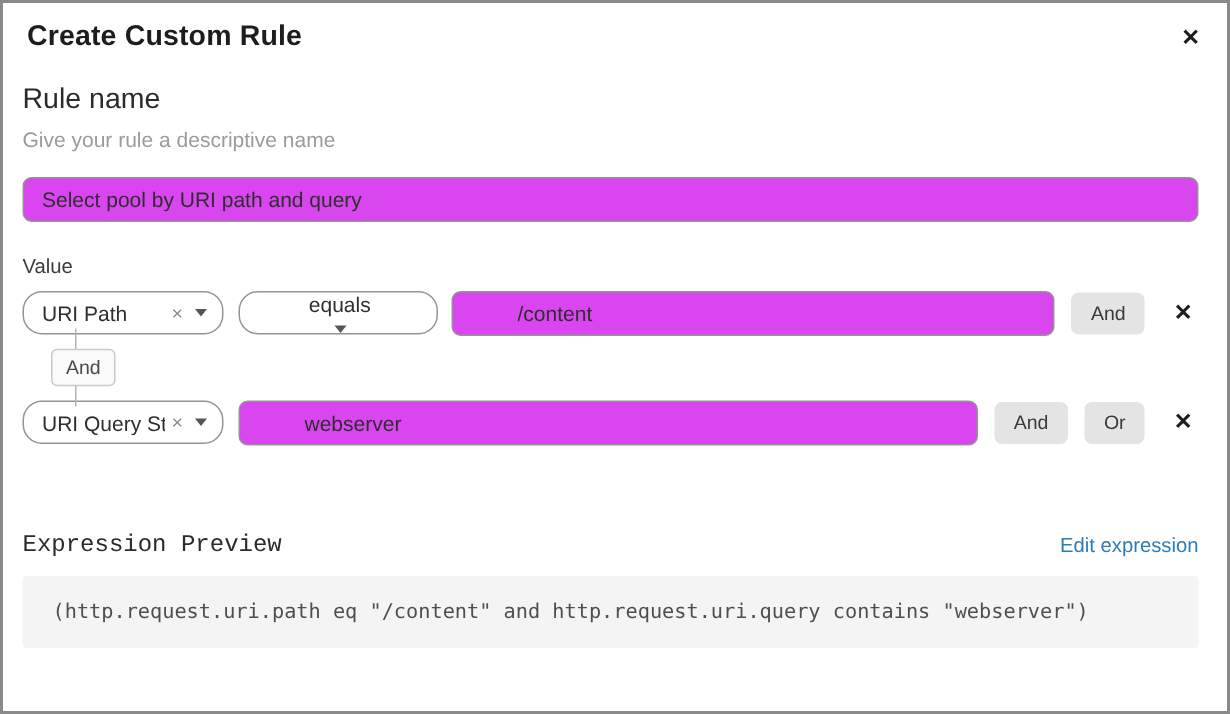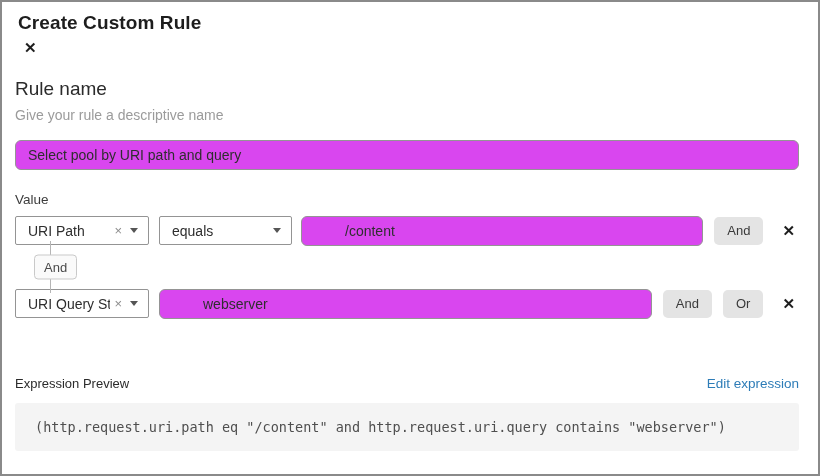--- a/index.html
+++ b/index.html
@@ -14,24 +14,23 @@
     border: 2px solid #8a8a8a;
     background: #fff;
     position: relative;
     overflow: hidden;
   }
   .content { padding: 0 19px 0 13px; }
 
   
   .dlg-header {
     display: flex;
-    align-items: flex-start;
+    align-items: center;
     justify-content: space-between;
     padding: 10px 12px 0 16px;
-    flex-direction: column;
   }
   .dlg-title {
     font-size: 19px;
     font-weight: bold;
     color: #1d1d1d;
     letter-spacing: 0.1px;
   }
   .close-btn {
     background: none;
     border: none;
@@ -88,31 +87,31 @@
 
   .cond-row {
     display: flex;
     align-items: center;
     margin-top: 9px;
     height: 29px;
   }
   .select-box {
     height: 29px;
     border: 1px solid #949494;
-    border-radius: 2px;
+    border-radius: 13px;
     background: #fff;
     display: flex;
     align-items: center;
     padding: 0 10px 0 12px;
     font-size: 14px;
     color: #2e2e2e;
     cursor: pointer;
   }
   .select-field { width: 134px; margin-right: 10px; }
-  .select-op { width: 133px; margin-right: 9px; }
+  .select-op { width: 133px; margin-right: 9px; flex-direction: column; }
   .select-box .sel-text {
     flex: 1;
     white-space: nowrap;
     overflow: hidden;
   }
   .clear-x {
     color: #8c8c8c;
     font-size: 13px;
     margin: 0 8px 0 4px;
     cursor: pointer;
@@ -177,21 +176,21 @@
     z-index: 1;
   }
 
   
   .expr-header {
     display: flex;
     justify-content: space-between;
     align-items: center;
     margin-top: 58px;
   }
-  .expr-label { font-size: 13px; color: #2b2b2b; }
+  .expr-label { font-size: 16px; color: #2b2b2b; font-family: Liberation Mono, monospace; }
   .expr-edit-link {
     font-size: 13.5px;
     color: #2d7cb7;
     text-decoration: none;
     cursor: pointer;
   }
   .expr-code {
     margin-top: 12px;
     background: #f4f4f4;
     border-radius: 3px;

